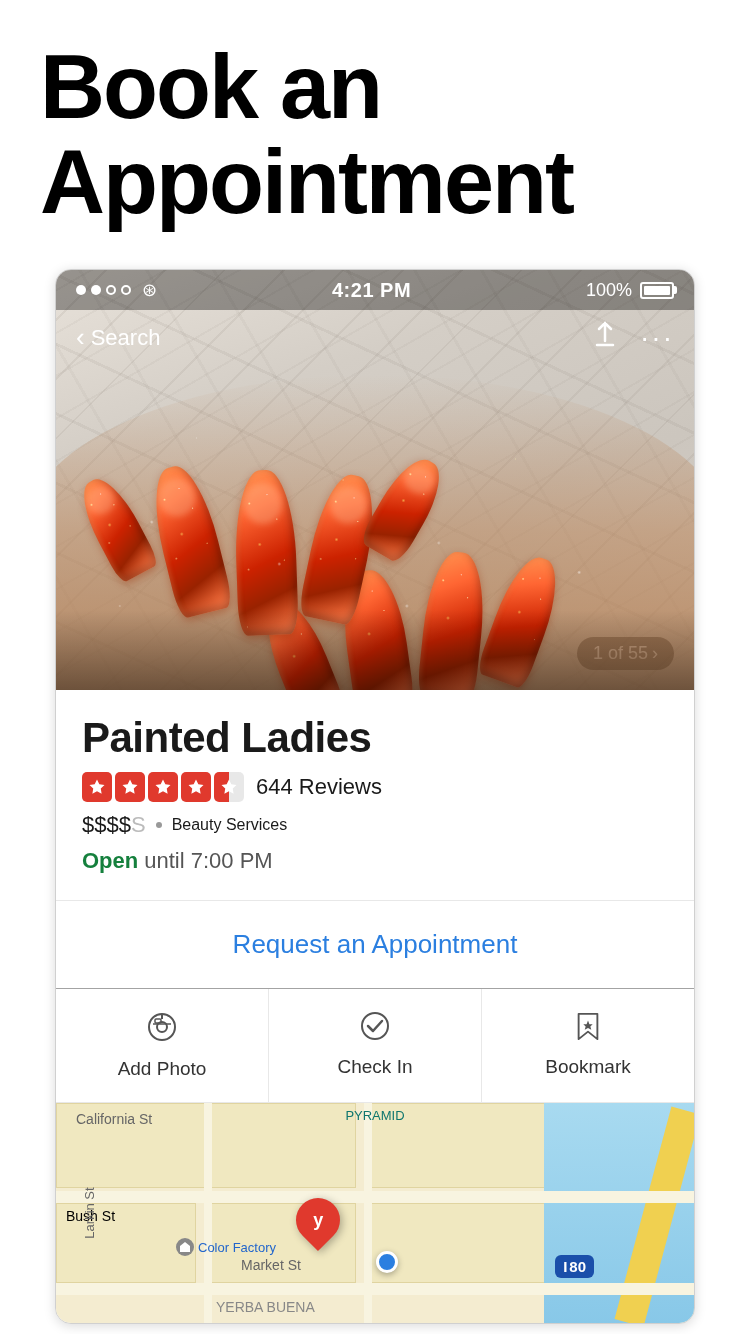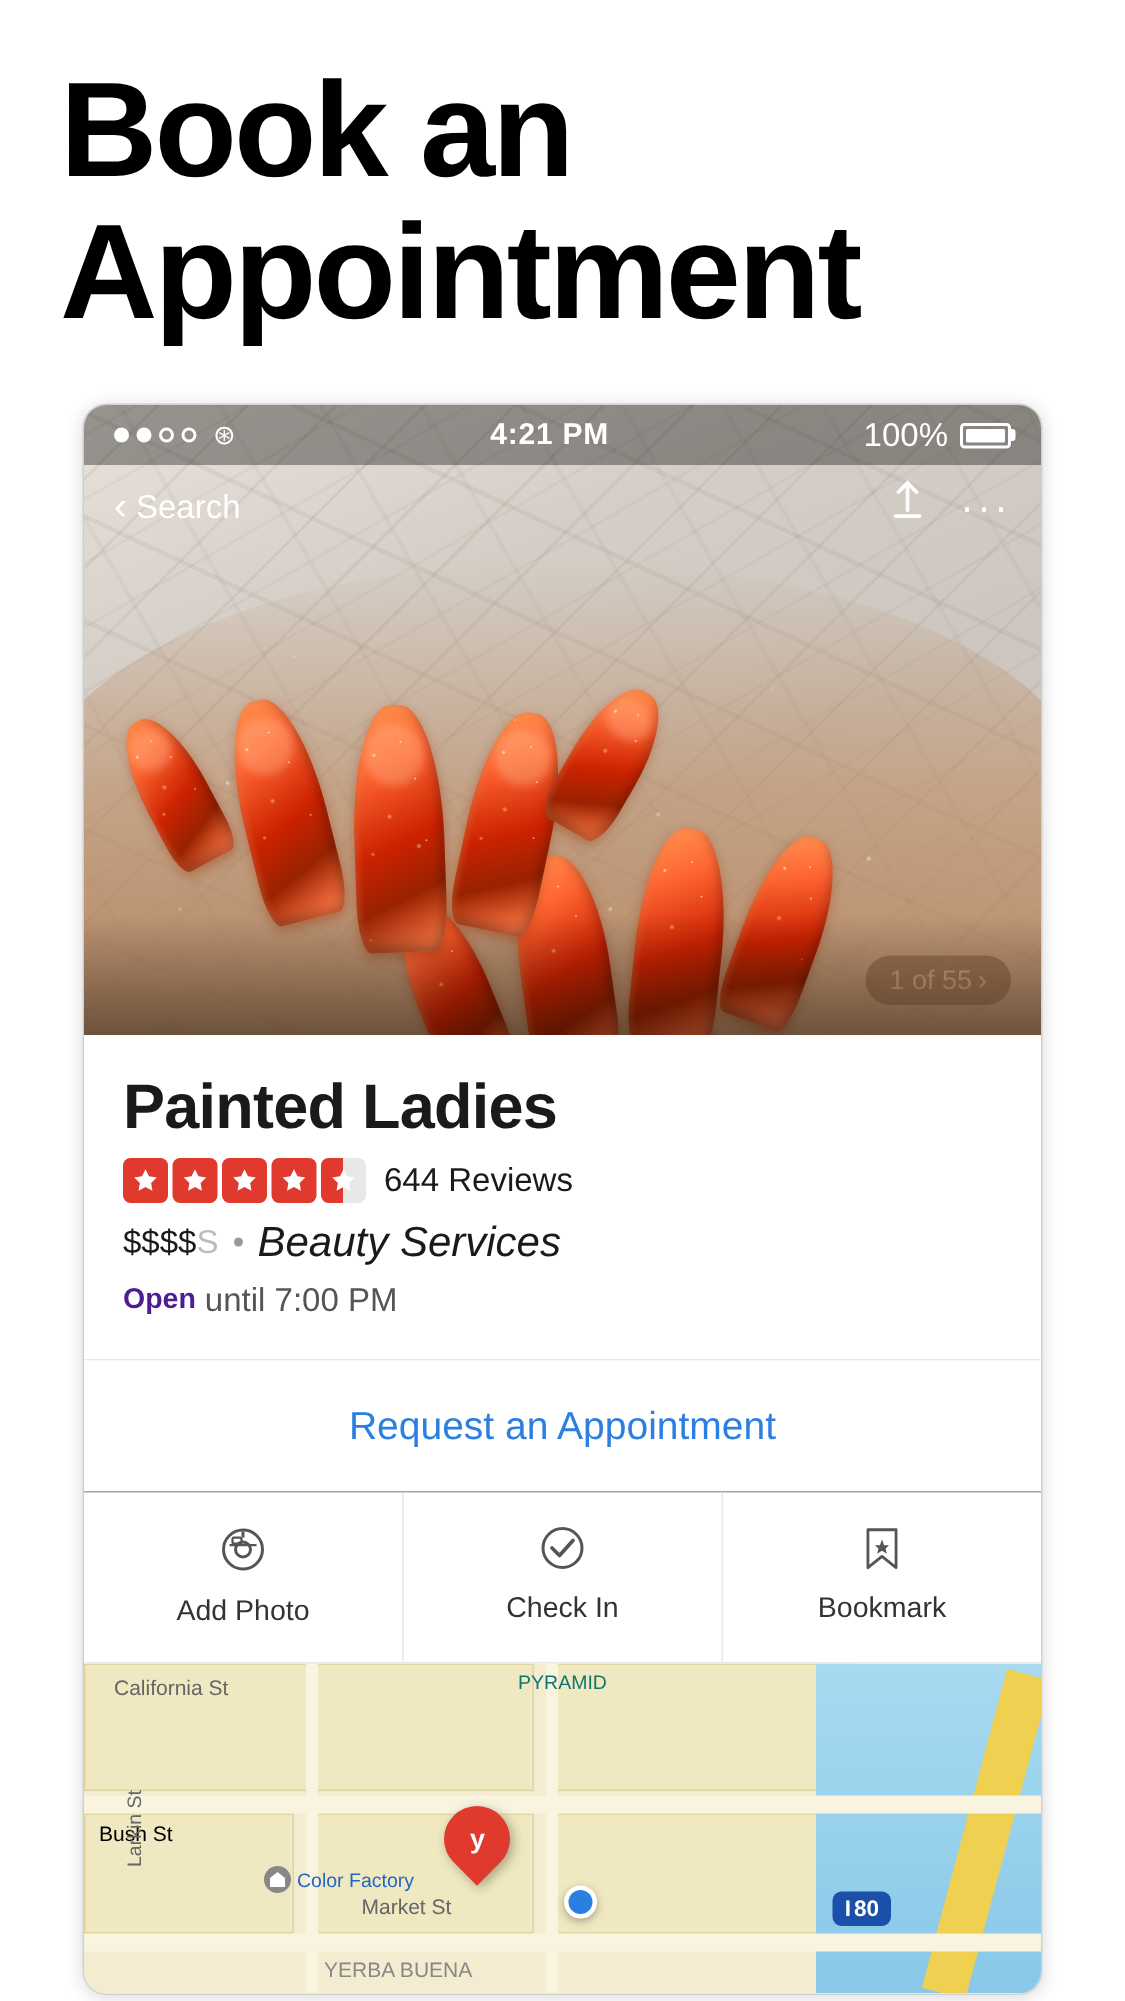--- a/index.html
+++ b/index.html
@@ -84,21 +84,21 @@
     }
 
     .status-bar-right {
       display: flex;
       align-items: center;
       gap: 8px;
     }
 
     .battery-text {
       color: white;
-      font-size: 22px;
+      font-size: 18px;
     }
 
     .battery-icon {
       display: flex;
       align-items: center;
       gap: 2px;
     }
 
     .battery-body {
       width: 34px;
@@ -278,35 +278,34 @@
     }
 
     .dot-separator {
       width: 6px;
       height: 6px;
       border-radius: 50%;
       background: #999;
     }
 
     .category-text {
-      font-size: 28px;
+      font-size: 16px;
       color: #1a1a1a;
-      font-style: italic;
     }
 
     .hours-row {
       display: flex;
       align-items: center;
       gap: 6px;
       margin-bottom: 6px;
     }
 
     .open-text {
-      font-size: 19px;
-      color: #4c1d95;
+      font-size: 22px;
+      color: #15803d;
       font-weight: 600;
     }
 
     .hours-text {
       font-size: 22px;
       color: #555;
     }
 
     .appointment-distance-row {
       display: flex;

